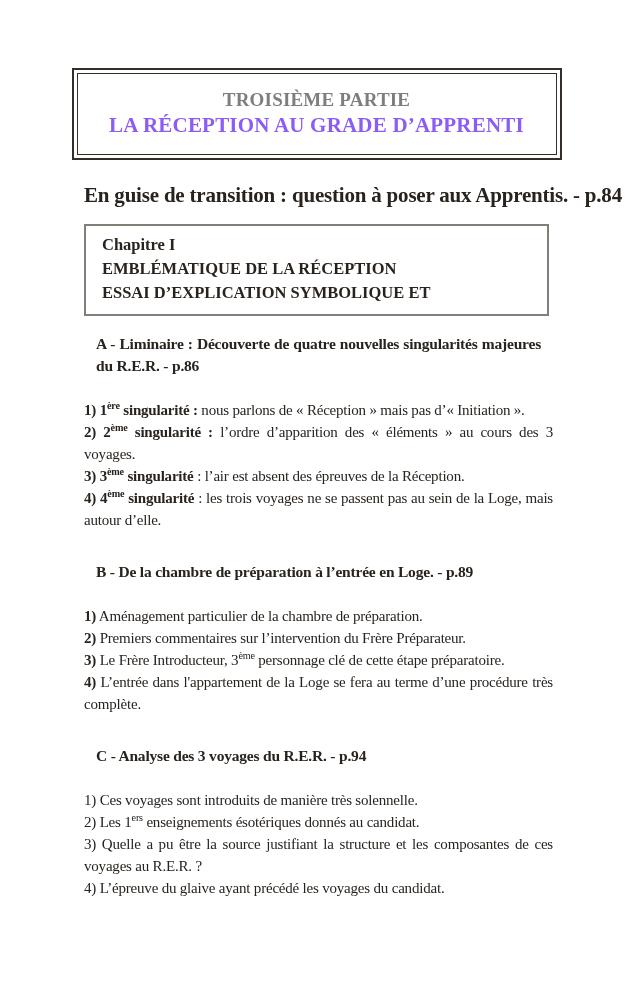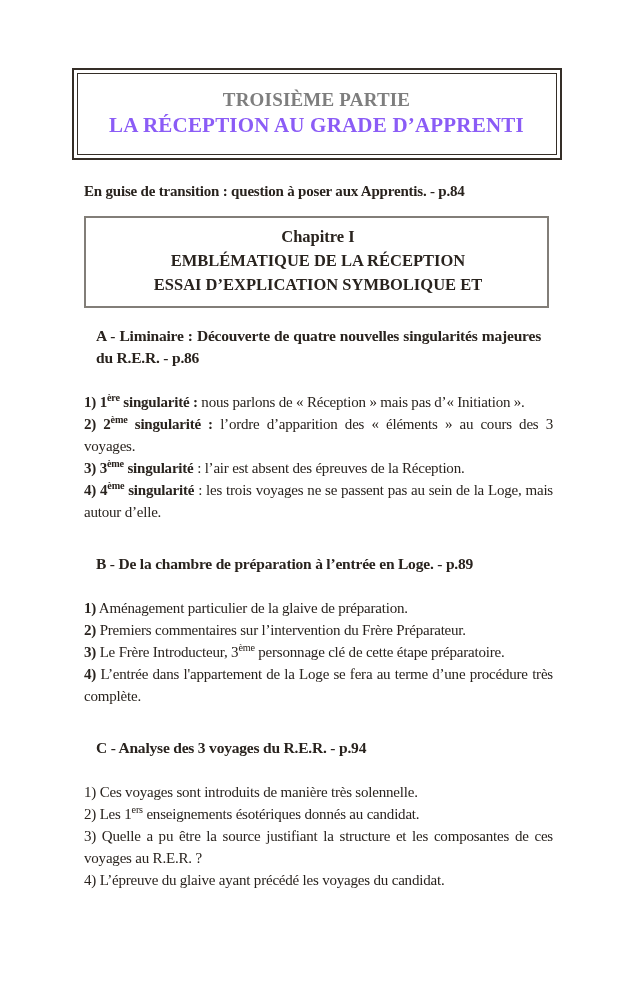--- a/index.html
+++ b/index.html
@@ -48,33 +48,32 @@
     line-height: 27px;
     color: #8b5cf6;
     letter-spacing: 0.2px;
   }
 
   
   .transition-line {
     margin: 23px 0 0 84px;
     width: 469px;
     font-weight: bold;
-    font-size: 15px;
+    font-size: 21px;
     letter-spacing: -0.2px;
     white-space: nowrap;
   }
 
   
   .chapter-box {
     box-sizing: border-box;
     margin: 16px 0 0 84px;
     width: 465px;
     border: 2px solid #827e78;
-    padding: 7px 6px 9px 9px;
-    text-align: center;
+    padding: 7px 6px 9px 16px;
     font-weight: bold;
     font-size: 16.5px;
     line-height: 24px;
   }
 
   
   .toc-section { margin: 30px 0 0 84px; width: 469px; }
   .toc-section.first { margin-top: 17px; }
   .sec-heading {
     margin: 12px;
@@ -124,21 +123,21 @@
         <p class="toc-item"><span><b>1) 1</b></span><sup><b>ère</b></sup><span><b> singularité : </b></span><span>nous parlons de « Réception » mais pas d’« Initiation ».</span></p>
         <p class="toc-item"><span><b>2) 2</b></span><sup><b>ème</b></sup><span><b> singularité : </b></span><span>l’ordre d’apparition des « éléments » au cours des 3 voyages.</span></p>
         <p class="toc-item"><span><b>3) 3</b></span><sup><b>ème</b></sup><span><b> singularité</b></span><span> : l’air est absent des épreuves de la Réception.</span></p>
         <p class="toc-item"><span><b>4) 4</b></span><sup><b>ème</b></sup><span><b> singularité</b></span><span> : les trois voyages ne se passent pas au sein de la Loge, mais autour d’elle.</span></p>
       </div>
   </section>
 
   <section class="toc-section">
     <h2 class="sec-heading">B - De la chambre de préparation à l’entrée en Loge. - p.89</h2>
     <div class="sec-items">
-        <p class="toc-item"><span><b>1)</b></span><span> Aménagement particulier de la glaive de préparation.</span></p>
+        <p class="toc-item"><span><b>1)</b></span><span> Aménagement particulier de la chambre de préparation.</span></p>
         <p class="toc-item"><span><b>2)</b></span><span> Premiers commentaires sur l’intervention du Frère Préparateur.</span></p>
         <p class="toc-item"><span><b>3)</b></span><span> Le Frère Introducteur, 3</span><sup>ème</sup><span> personnage clé de cette étape préparatoire.</span></p>
         <p class="toc-item"><span><b>4)</b></span><span> L’entrée dans l'appartement de la Loge se fera au terme d’une procédure très complète.</span></p>
       </div>
   </section>
 
   <section class="toc-section">
     <h2 class="sec-heading">C - Analyse des 3 voyages du R.E.R. - p.94</h2>
     <div class="sec-items">
         <p class="toc-item"><span>1) Ces voyages sont introduits de manière très solennelle.</span></p>

